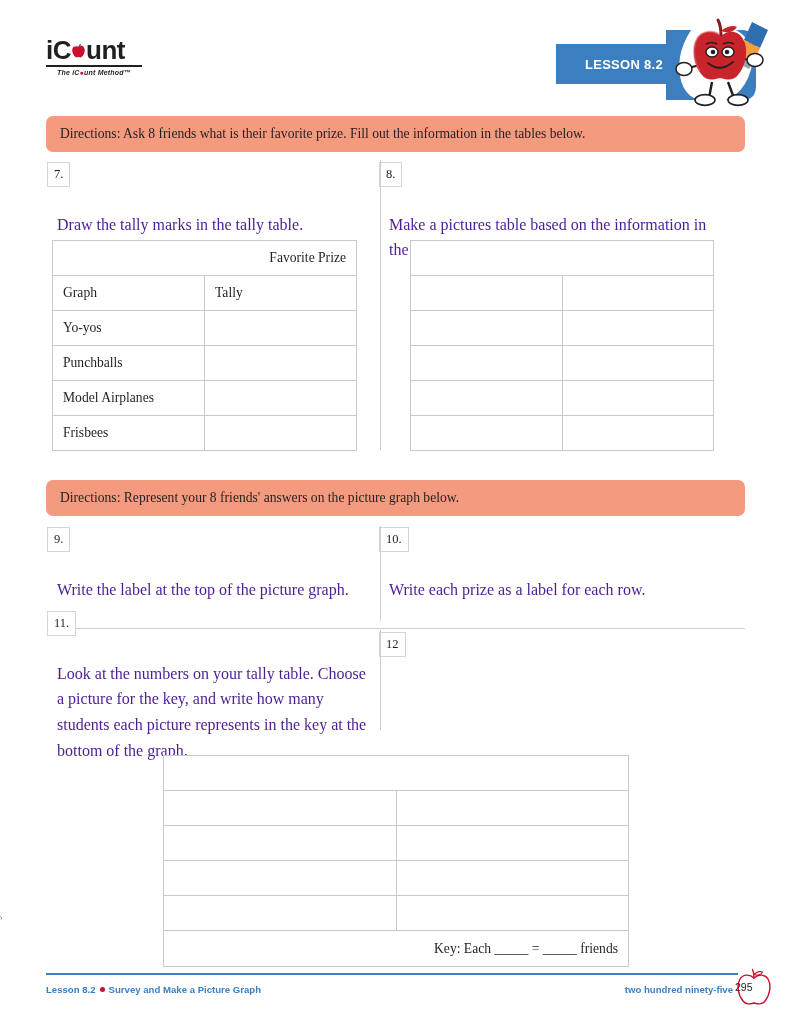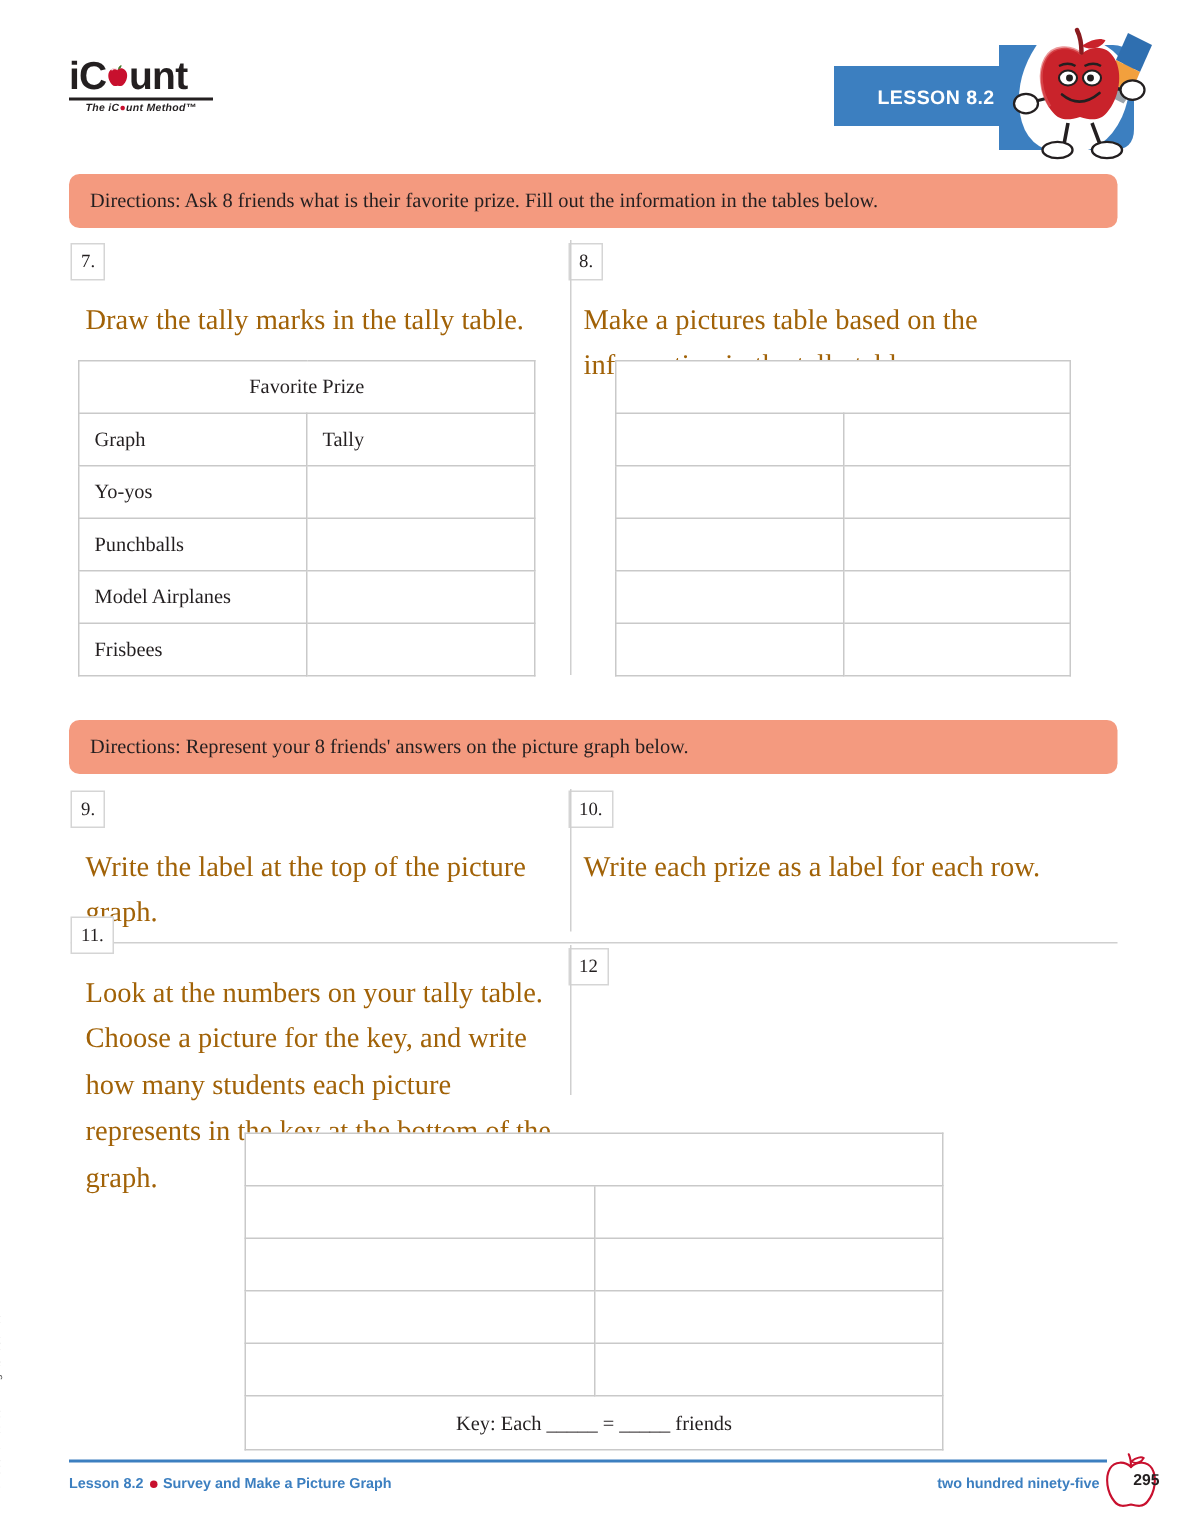--- a/index.html
+++ b/index.html
@@ -149,24 +149,24 @@
     background: #ffffff;
     font-size: 12.5px;
     line-height: 1;
     padding: 5px 6px 5px 6px;
     min-width: 21px;
     color: #231f20;
     font-family: "Liberation Serif", serif;
   }
 
   .qtext {
-    font-size: 19px;
+    font-size: 16px;
     line-height: 1.62;
-    color: #a16207;
-    margin-top: 12px;
+    color: #4c1d95;
+    margin-top: 25px;
     padding-left: 10px;
   }
 
   .q-block { position: absolute; }
 
   .q7  { left: 47px;  top: 162px; width: 310px; }
   .q8  { left: 379px; top: 162px; width: 330px; }
   .q9  { left: 47px;  top: 527px; width: 320px; }
   .q10 { left: 379px; top: 527px; width: 330px; }
   .q11 { left: 47px;  top: 611px; width: 325px; }
@@ -198,21 +198,21 @@
     background: #ffffff;
   }
   table.wsheet td {
     border: 1px solid #c9c9c9;
     font-size: 13.6px;
     color: #231f20;
     padding: 6px 10px;
     height: 35px;
     vertical-align: middle;
   }
-  td.center { text-align: center; margin-top: 12px; }
+  td.center { text-align: right; margin-top: 12px; }
 
   .tbl-tally {
     position: absolute;
     left: 52px;
     top: 240px;
     width: 305px;
   }
   .tbl-tally td.c1 { width: 152px; }
   .tbl-tally td.c2 { width: 153px; }
 
@@ -276,24 +276,24 @@
     position: absolute;
     right: 18px;
     top: 968px;
     width: 38px;
     height: 42px;
   }
   .page-badge svg { display: block; width: 38px; height: 42px; }
   .page-badge .pnum {
     position: absolute;
     left: 0; right: 0; top: 13px;
-    text-align: right;
+    text-align: left;
     font-family: "Liberation Sans", sans-serif;
     font-size: 10.5px;
-    font-weight: bold;
+    font-weight: normal;
     color: #231f20;
   }
 </style>
 </head>
 <body>
 
 <div class="page">
 
   <div class="copyright">© iCount Method. All rights reserved.</div>
 

